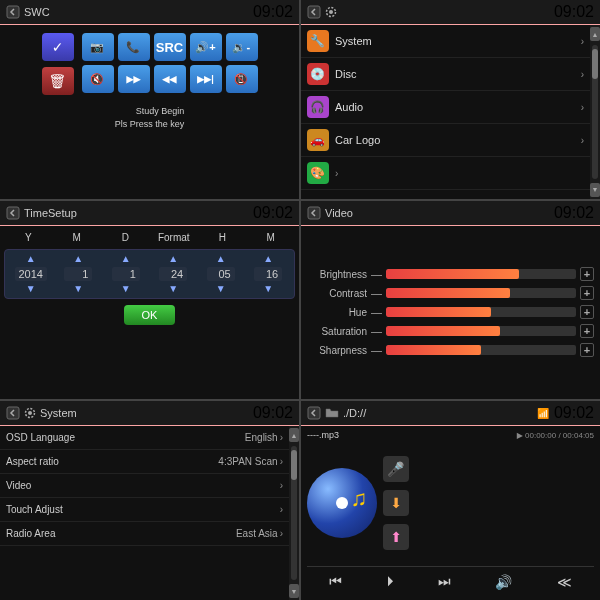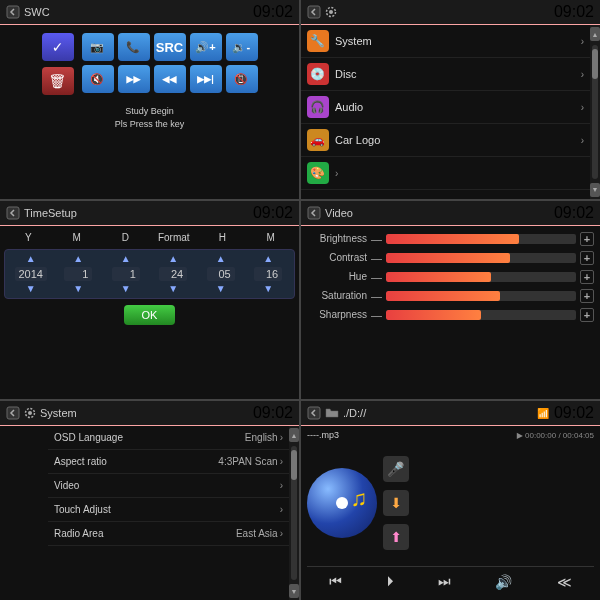--- a/index.html
+++ b/index.html
@@ -105,21 +105,21 @@
       gap: 4px;
     }
     .swc-buttons-grid {
       display: flex;
       flex-direction: column;
       gap: 4px;
     }
     .swc-text {
       color: #ccc;
       font-size: 9px;
-      text-align: center;
+      text-align: right;
       line-height: 1.4;
       margin-top: 4px;
     }
 
     
     .settings-body {
       display: flex;
       flex: 1;
       gap: 0;
     }
@@ -258,20 +258,21 @@
       cursor: pointer;
     }
 
     
     .video-body {
       flex: 1;
       display: flex;
       flex-direction: column;
       padding: 6px 6px;
       gap: 5px;
+      justify-content: center;
     }
     .video-row {
       display: flex;
       align-items: center;
       gap: 4px;
     }
     .video-row-label {
       color: #bbb;
       font-size: 10px;
       width: 60px;
@@ -319,21 +320,20 @@
       flex: 1;
       display: flex;
       flex-direction: column;
     }
     .sys-item {
       display: flex;
       align-items: center;
       padding: 6px 6px;
       border-bottom: 1px solid #222;
       cursor: pointer;
-      margin-left: 48px;
     }
     .sys-item-label {
       color: #ccc;
       font-size: 10px;
       flex: 1;
     }
     .sys-item-value {
       color: #aaa;
       font-size: 10px;
       margin-right: 2px;

